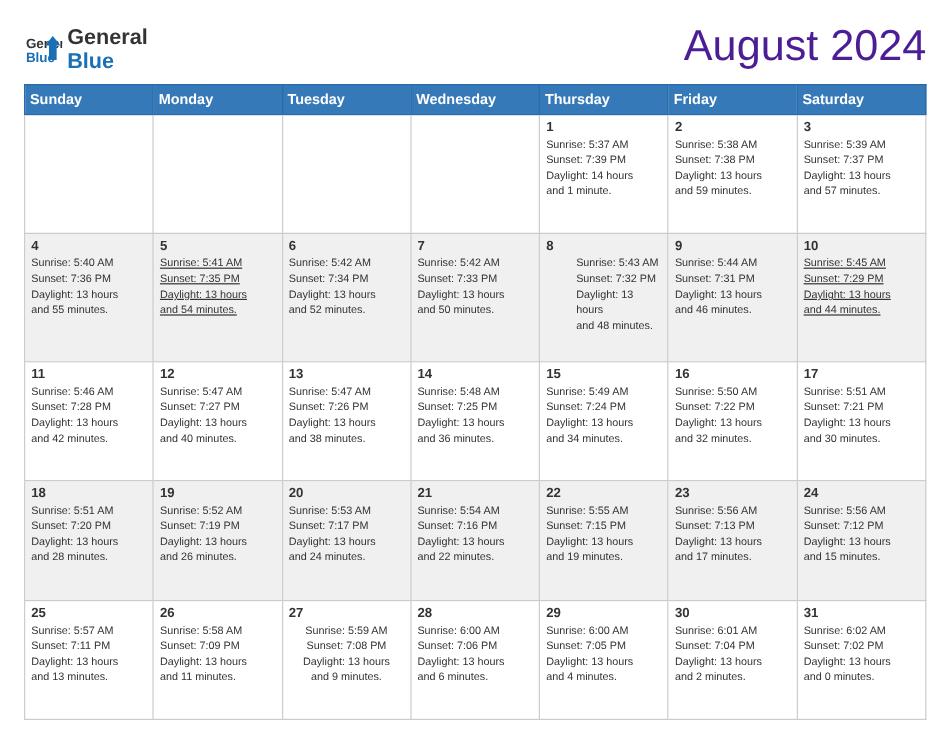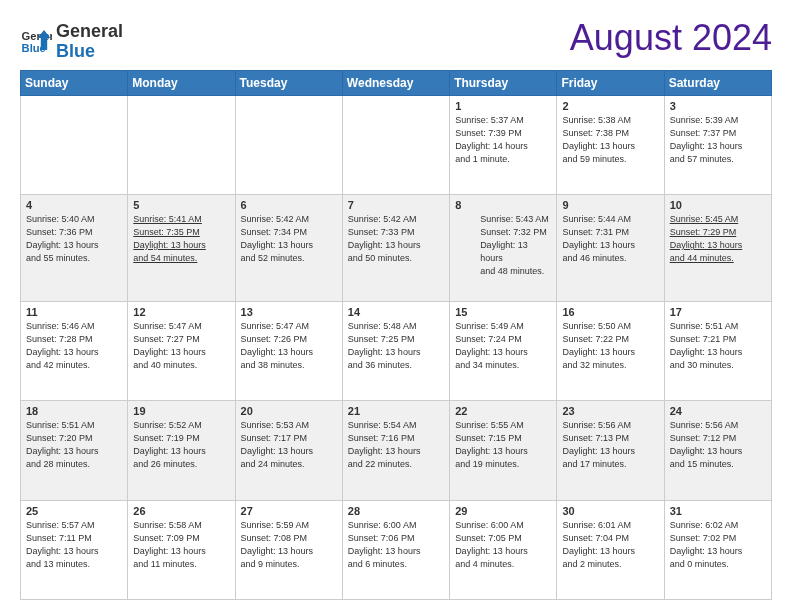--- a/index.html
+++ b/index.html
@@ -331,21 +331,21 @@
           </td>
           <td>
             <span class="day-num">26</span>
             <div class="day-info" style="white-space: pre-line;">Sunrise: 5:58 AM
 Sunset: 7:09 PM
 Daylight: 13 hours
 and 11 minutes.</div>
           </td>
           <td>
             <span class="day-num">27</span>
-            <div class="day-info" style="white-space: pre-line;">Sunrise: 5:59 AM
+            <div class="day-info" style="white-space: pre-line; text-align: center;">Sunrise: 5:59 AM
 Sunset: 7:08 PM
 Daylight: 13 hours
 and 9 minutes.</div>
           </td>
           <td>
             <span class="day-num">28</span>
             <div class="day-info" style="white-space: pre-line;">Sunrise: 6:00 AM
 Sunset: 7:06 PM
 Daylight: 13 hours
 and 6 minutes.</div>

